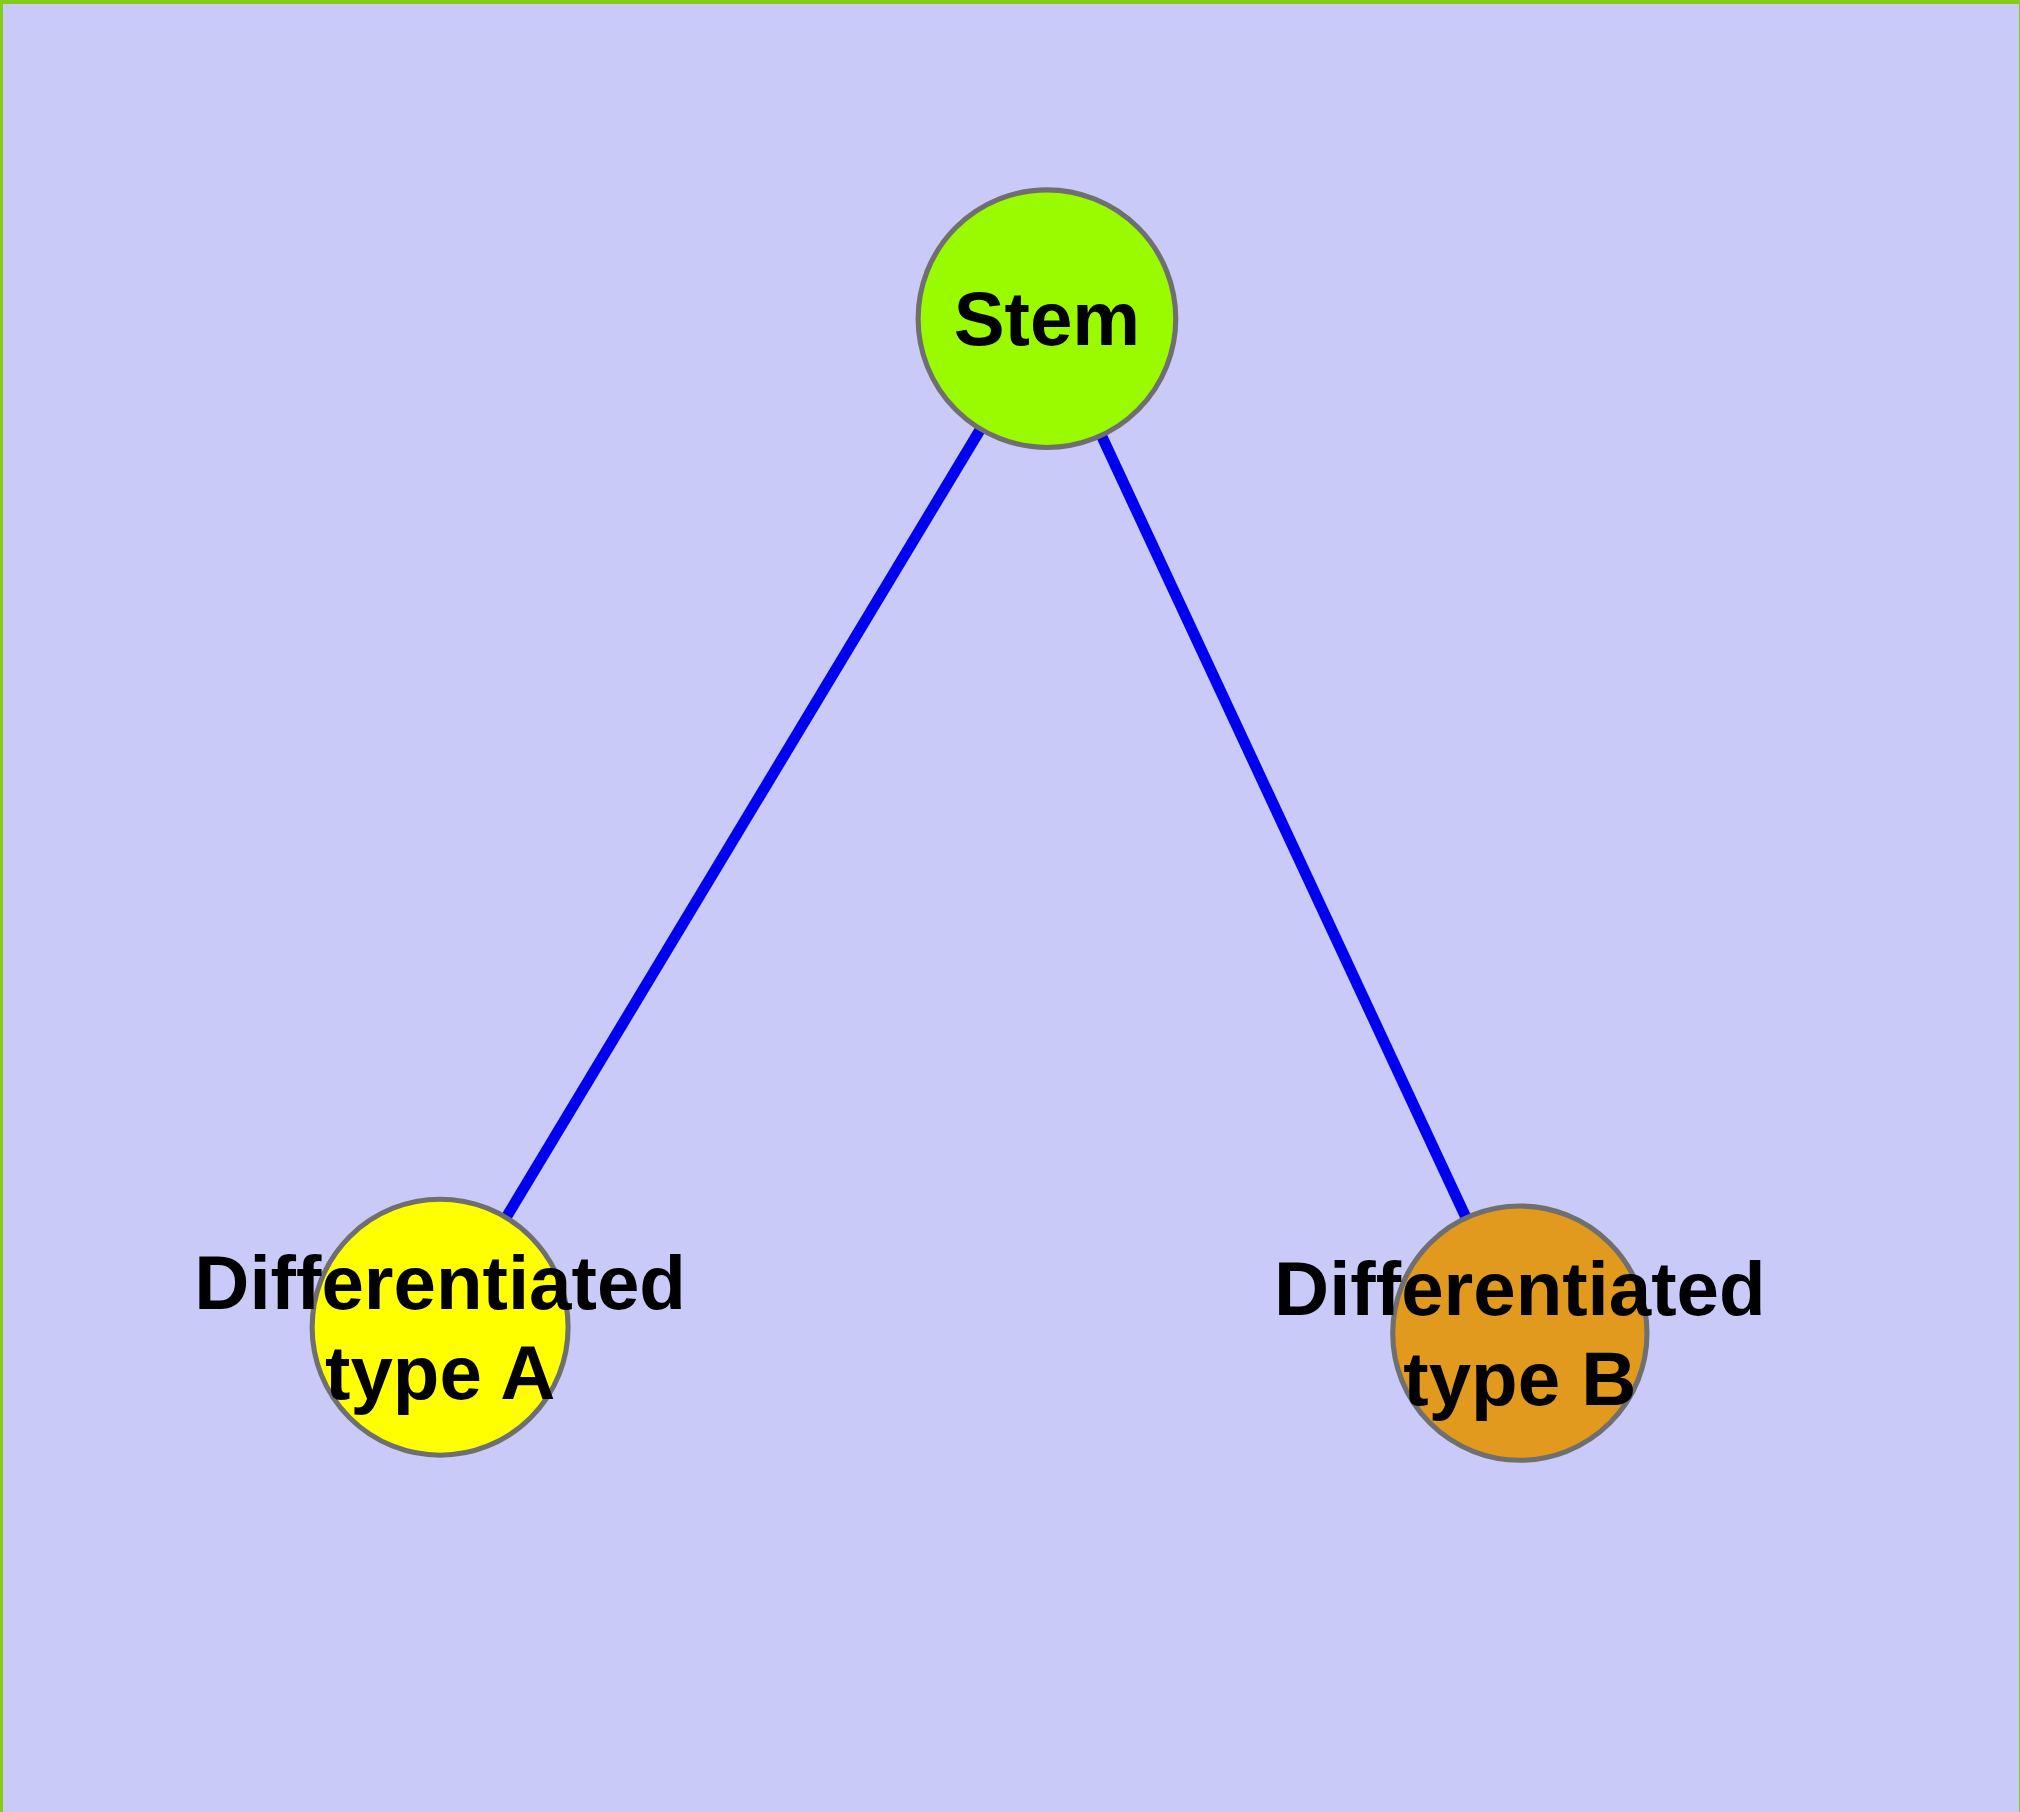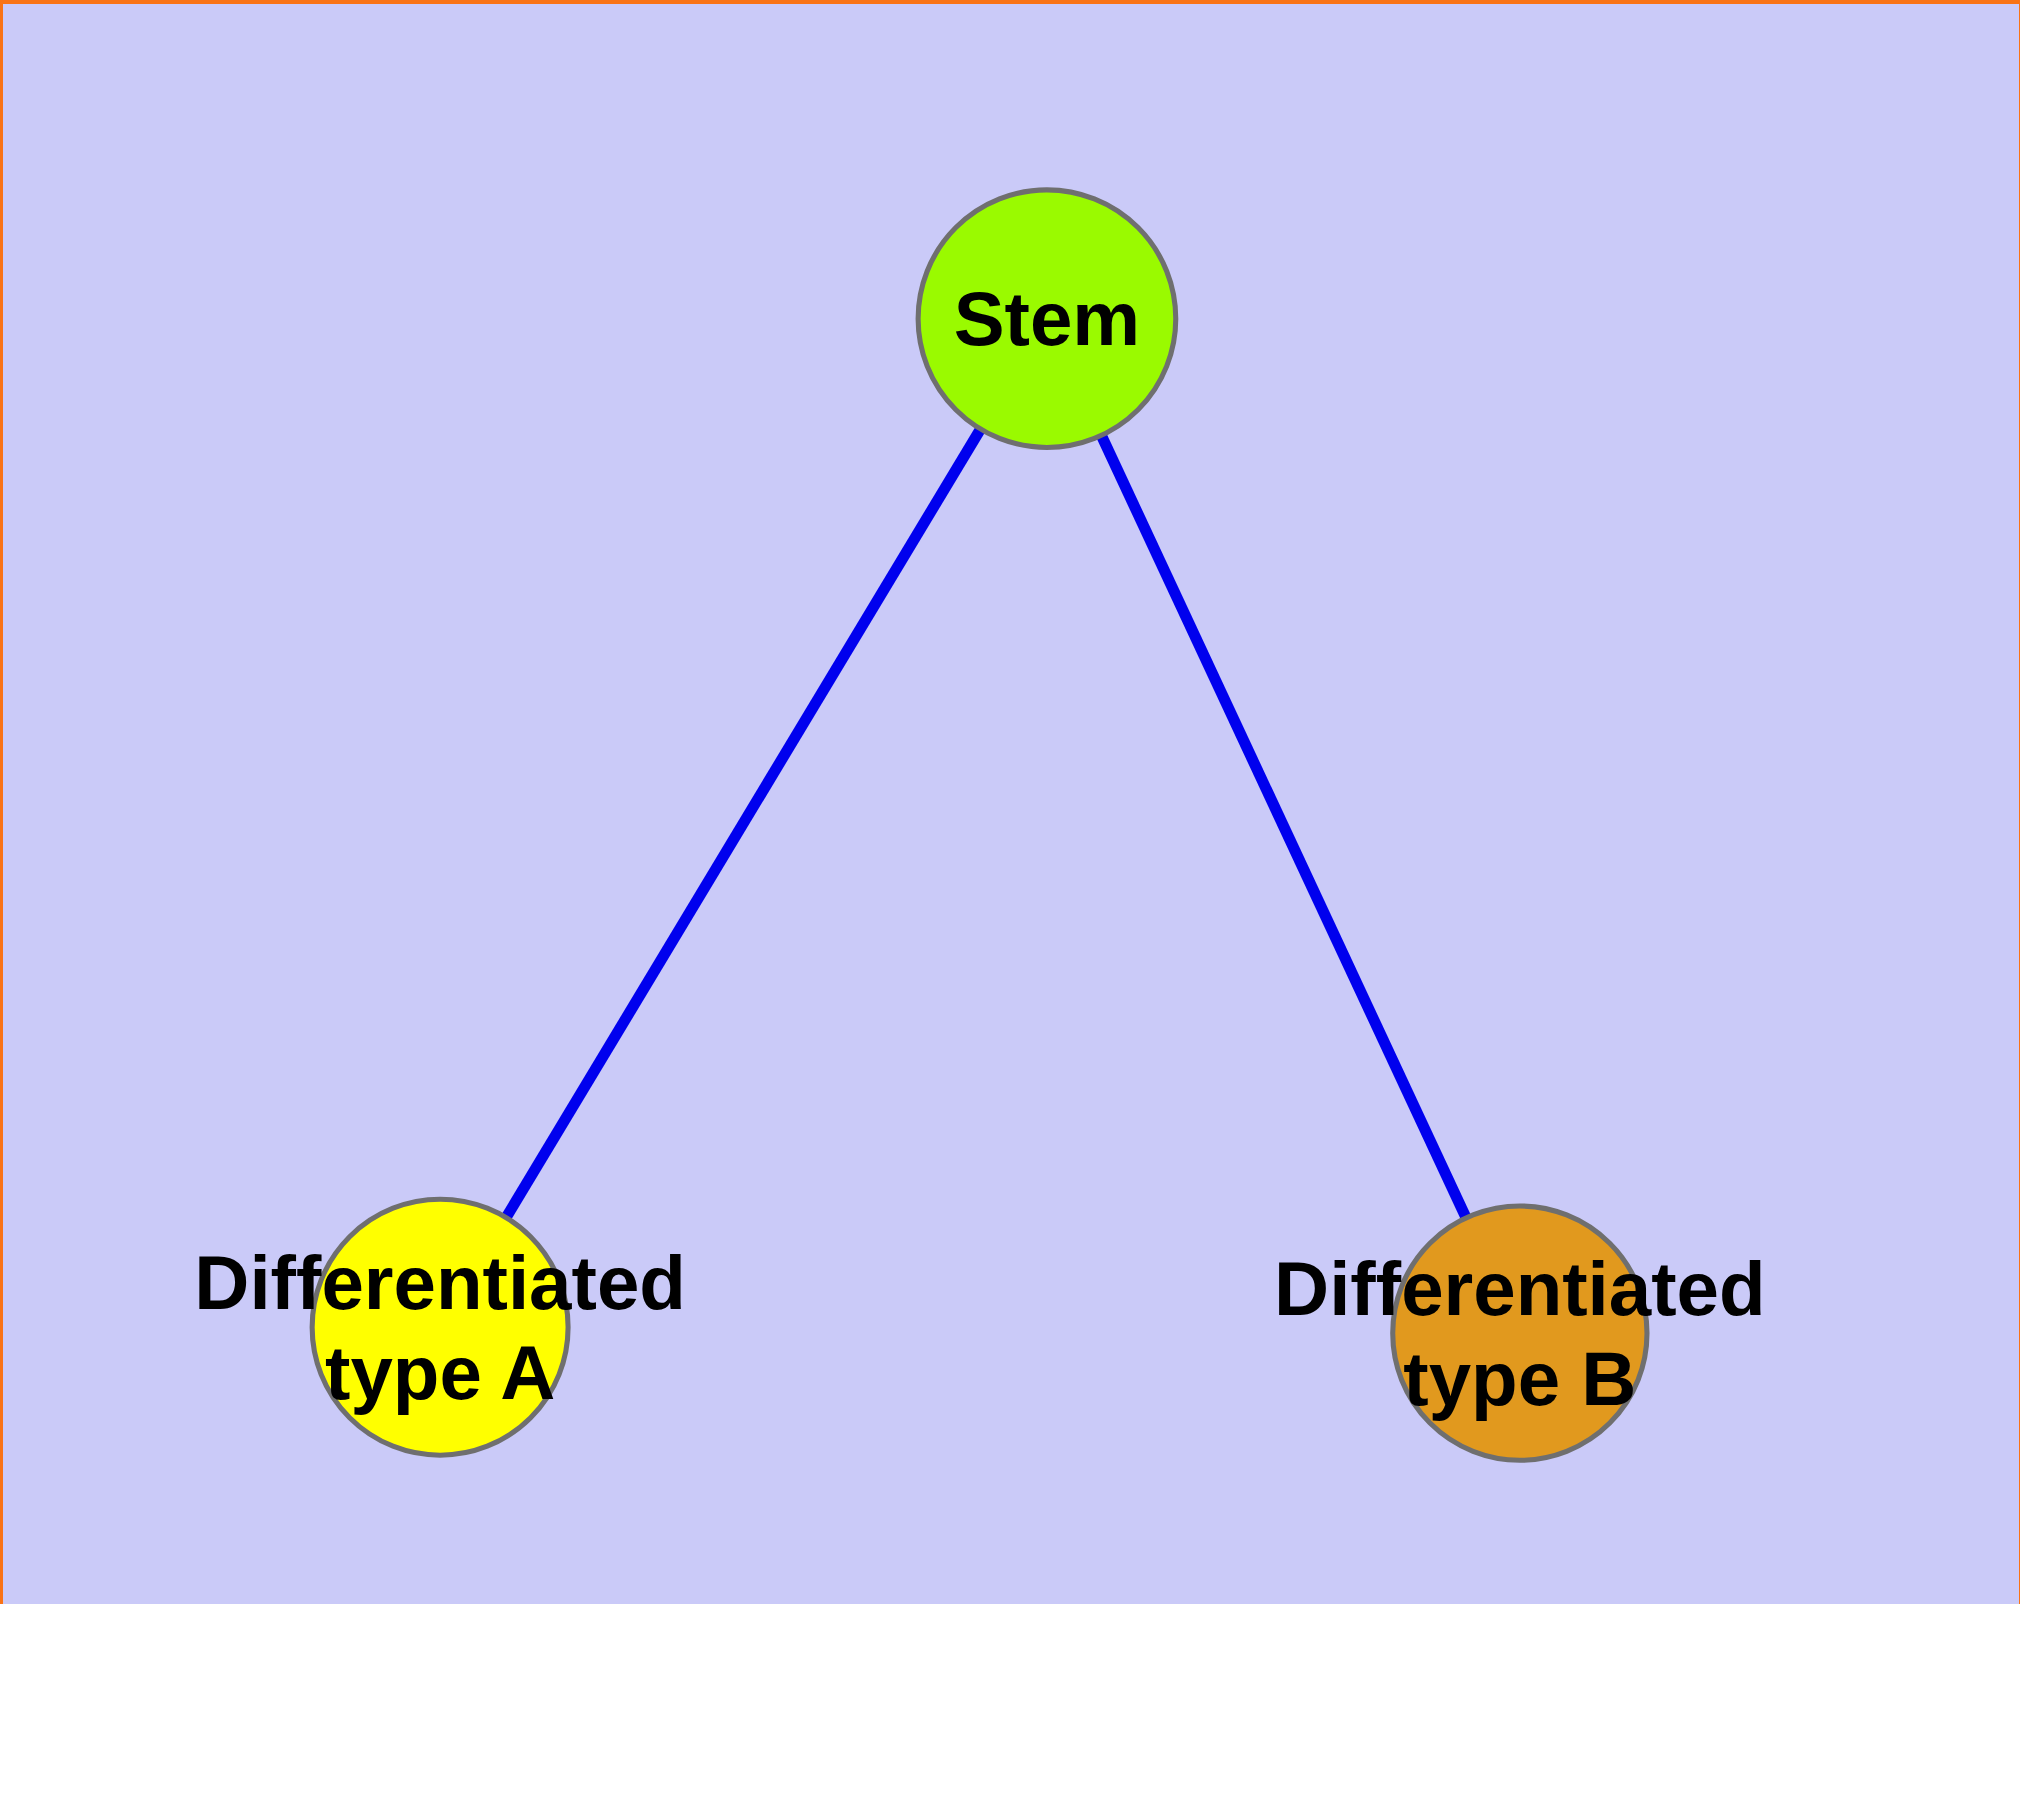--- a/index.html
+++ b/index.html
@@ -7,22 +7,22 @@
     padding: 0;
     background: #ffffff;
     width: 2021px;
     height: 1812px;
     overflow: hidden;
     font-family: "Liberation Sans", sans-serif;
   }
   #canvas {
     position: relative;
     width: 2021px;
-    height: 1604px;
-    background: #f97316;
+    height: 1812px;
+    background: #84cc16;
     text-decoration: underline;
   }
   #plot-bg {
     position: absolute;
     top: 4.2px;
     left: 2.5px;
     right: 1.7px;
     bottom: 0;
   }
   #graph-svg {

